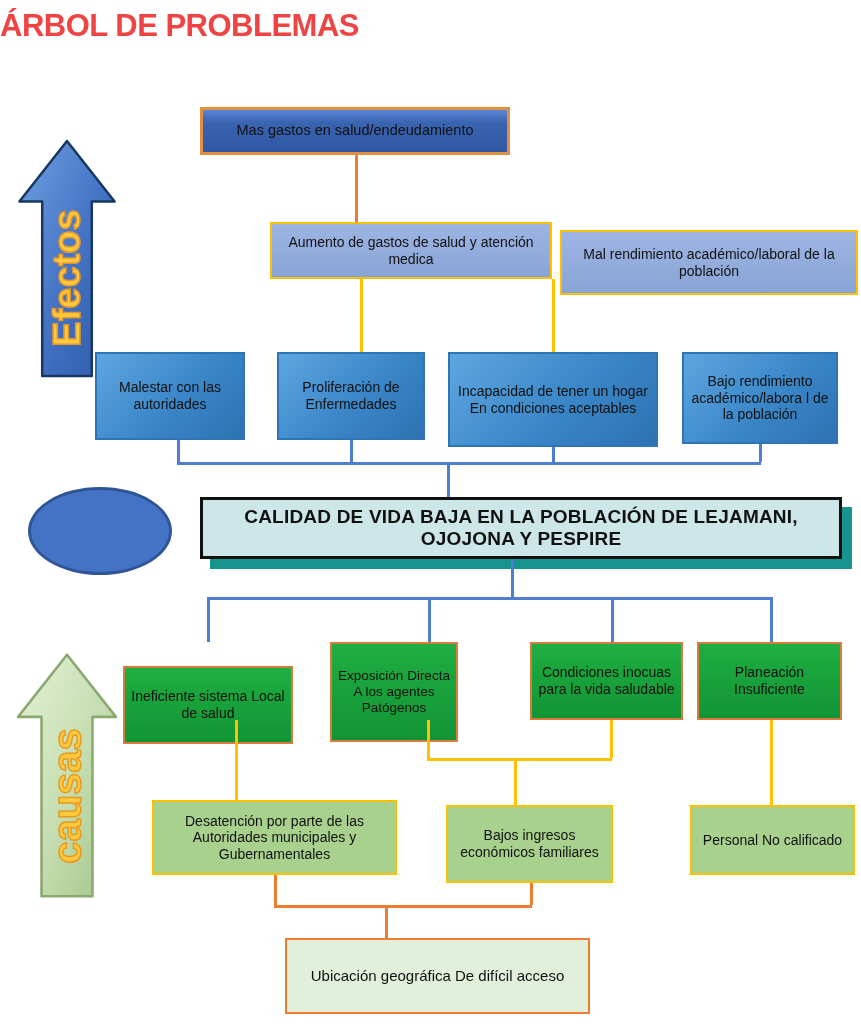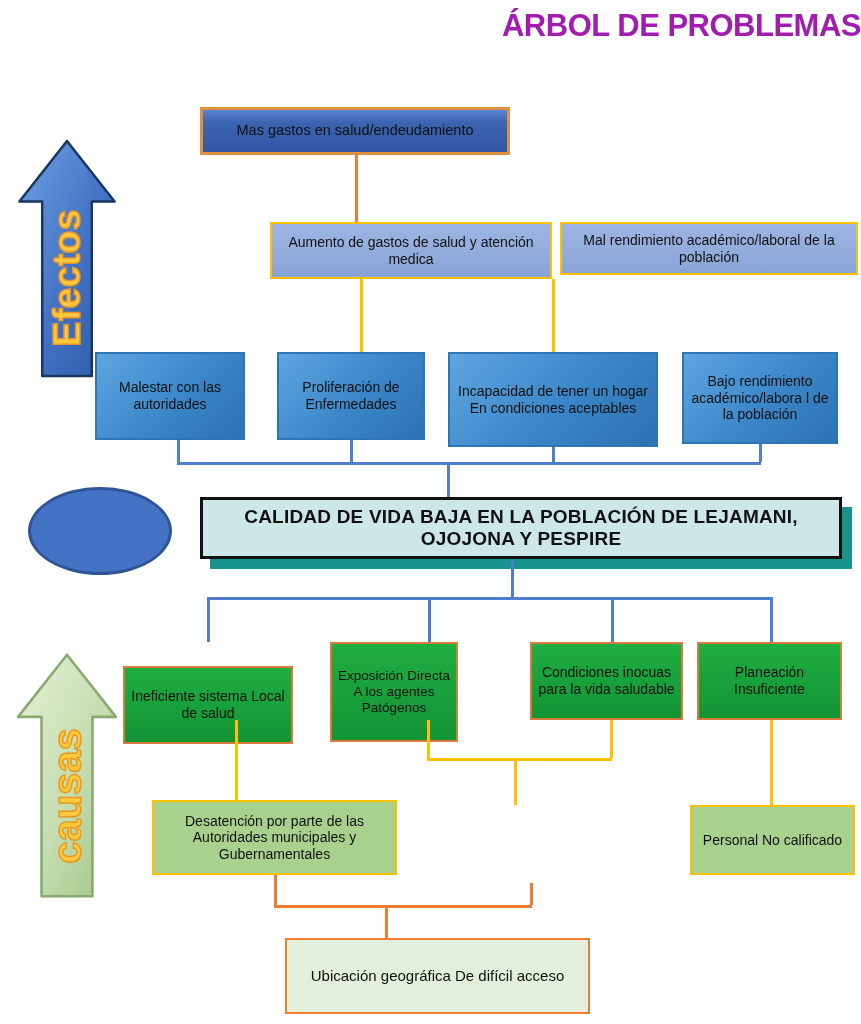--- a/index.html
+++ b/index.html
@@ -1,19 +1,19 @@
 <!DOCTYPE html>
 <html style="--connector-orange: #ed7d31; --connector-yellow: #ffc000; --connector-blue: #4f7ed0; --effect-blue: #3a86c8; --effect-light-blue: #8fa9dc; --cause-green: #18a038; --cause-light-green: #a9d18e; --cause-pale-green: #e2efda; --central-fill: #cde7e8; --central-shadow: #17948d; --problema-yellow: #ffff00; --problema-text-green: #1e8a27; --arrow-blue: #4472c4; --arrow-green: #c5ddb0; --label-gold: #ffc83d;"><head>
 <meta charset="utf-8">
 <style>
   html,body{margin:0;padding:0;background:#fff;}
   .stage{position:relative;width:861px;height:1024px;background:#fff;overflow:hidden;
          font-family:"Liberation Sans",sans-serif;color:#111;}
-  .title{position:absolute;top:8px;left:0;right:0;text-align:right;
-         font-size:31px;font-weight:bold;letter-spacing:-0.5px;color:#a21caf;}
+  .title{position:absolute;top:8px;left:0;right:0;text-align:left;
+         font-size:31px;font-weight:bold;letter-spacing:-0.5px;color:#ef4444;}
   .box{position:absolute;display:flex;align-items:center;justify-content:center;
        text-align:center;font-size:14px;line-height:1.18;padding:4px 6px;box-sizing:border-box;}
   .b-top{background:linear-gradient(180deg,#5b85d6 0%,#3a63b0 30%,#2f57a4 100%);
          border:3px solid #e0913f;font-size:14.5px;}
   .b-l2{background:linear-gradient(180deg,#9eb5e3,#88a4d6);border:2px solid var(--connector-yellow,#ffc000);margin-left:48px;}
   .b-l3{background:linear-gradient(135deg,#5ea6e0 0%,#3a86c8 55%,#2d72b2 100%);
         border:2px solid #2e75b6;}
   .b-g{background:linear-gradient(180deg,#1fae41,#129435);border:2.5px solid #d97b3c;}
   .b-lg{background:var(--cause-light-green,#a9d18e);border:2px solid var(--connector-yellow,#ffc000);}
   .b-pale{background:var(--cause-pale-green,#e2efda);border:2px solid var(--connector-orange,#ed7d31);font-size:15px;}
@@ -69,37 +69,38 @@
         </linearGradient>
       </defs>
       <path d="M52 3 L100 64 L77 64 L77 240 L27 240 L27 64 L4 64 Z" fill="url(#gg)" stroke="#8aa970" stroke-width="2.5" stroke-linejoin="round"></path>
     </svg>
     <span class="arrow-label green-arrow-text">causas</span>
   </div>
 
   <div class="box b-top" style="left:200px;top:107px;width:310px;height:48px">Mas gastos en salud/endeudamiento</div>
 
   <div class="box b-l2" style="left:222px;top:222px;width:282px;height:57px">Aumento de gastos de salud y atención medica</div>
-  <div class="box b-l2" style="left:512px;top:222px;width:298px;height:53px">Mal rendimiento académico/laboral de la población</div>
+  <div class="box b-l2" style="left:512px;top:230px;width:298px;height:65px">Mal rendimiento académico/laboral de la población</div>
 
   <div class="box b-l3" style="left:95px;top:352px;width:150px;height:88px">Malestar con las autoridades</div>
   <div class="box b-l3" style="left:277px;top:352px;width:148px;height:88px">Proliferación de Enfermedades</div>
   <div class="box b-l3" style="left:448px;top:352px;width:210px;height:95px">Incapacidad de tener un hogar En condiciones aceptables</div>
   <div class="box b-l3" style="left:682px;top:352px;width:156px;height:92px">Bajo rendimiento académico/labora l de la población</div>
 
   <div class="problema-ellipse"></div>
 
   <div class="box b-central" style="left:200px;top:497px;width:642px;height:62px">CALIDAD DE VIDA BAJA EN LA POBLACIÓN DE LEJAMANI, OJOJONA Y PESPIRE</div>
 
   <div class="box b-g" style="left:123px;top:666px;width:170px;height:78px">Ineficiente sistema Local de salud</div>
   <div class="box b-g" style="left:330px;top:642px;width:128px;height:100px;font-size:13.5px">Exposición Directa A los agentes Patógenos</div>
   <div class="box b-g" style="left:530px;top:642px;width:153px;height:78px">Condiciones inocuas para la vida saludable</div>
   <div class="box b-g" style="left:697px;top:642px;width:145px;height:78px">Planeación Insuficiente</div>
 
   <div class="box b-lg" style="left:152px;top:800px;width:245px;height:75px">Desatención por parte de las Autoridades municipales y Gubernamentales</div>
+  <div class="box b-lg" style="left:446px;top:805px;width:167px;height:78px">Bajos ingresos económicos familiares</div>
   <div class="box b-lg" style="left:690px;top:805px;width:165px;height:70px">Personal No calificado</div>
 
   <div class="box b-pale" style="left:285px;top:938px;width:305px;height:76px">Ubicación geográfica De difícil acceso</div>
 
   <div class="vline c-orange" style="left:355px;top:155px;height:67px"></div>
   <div class="vline c-yellow" style="left:360px;top:279px;height:73px"></div>
   <div class="vline c-yellow" style="left:552px;top:279px;height:73px"></div>
 
   <div class="vline c-blue" style="left:177px;top:440px;height:22px"></div>
   <div class="vline c-blue" style="left:350px;top:440px;height:22px"></div>

